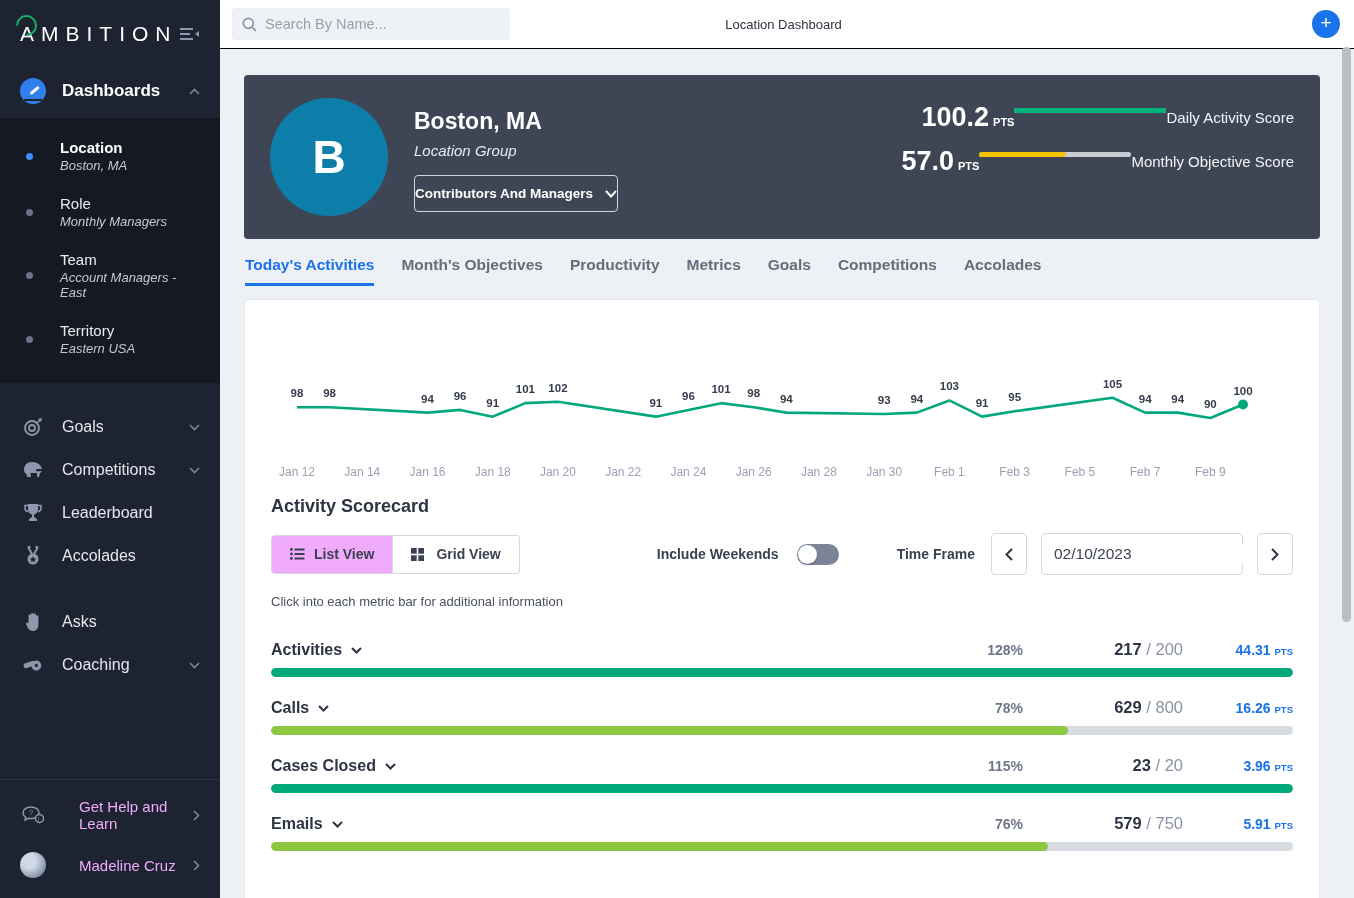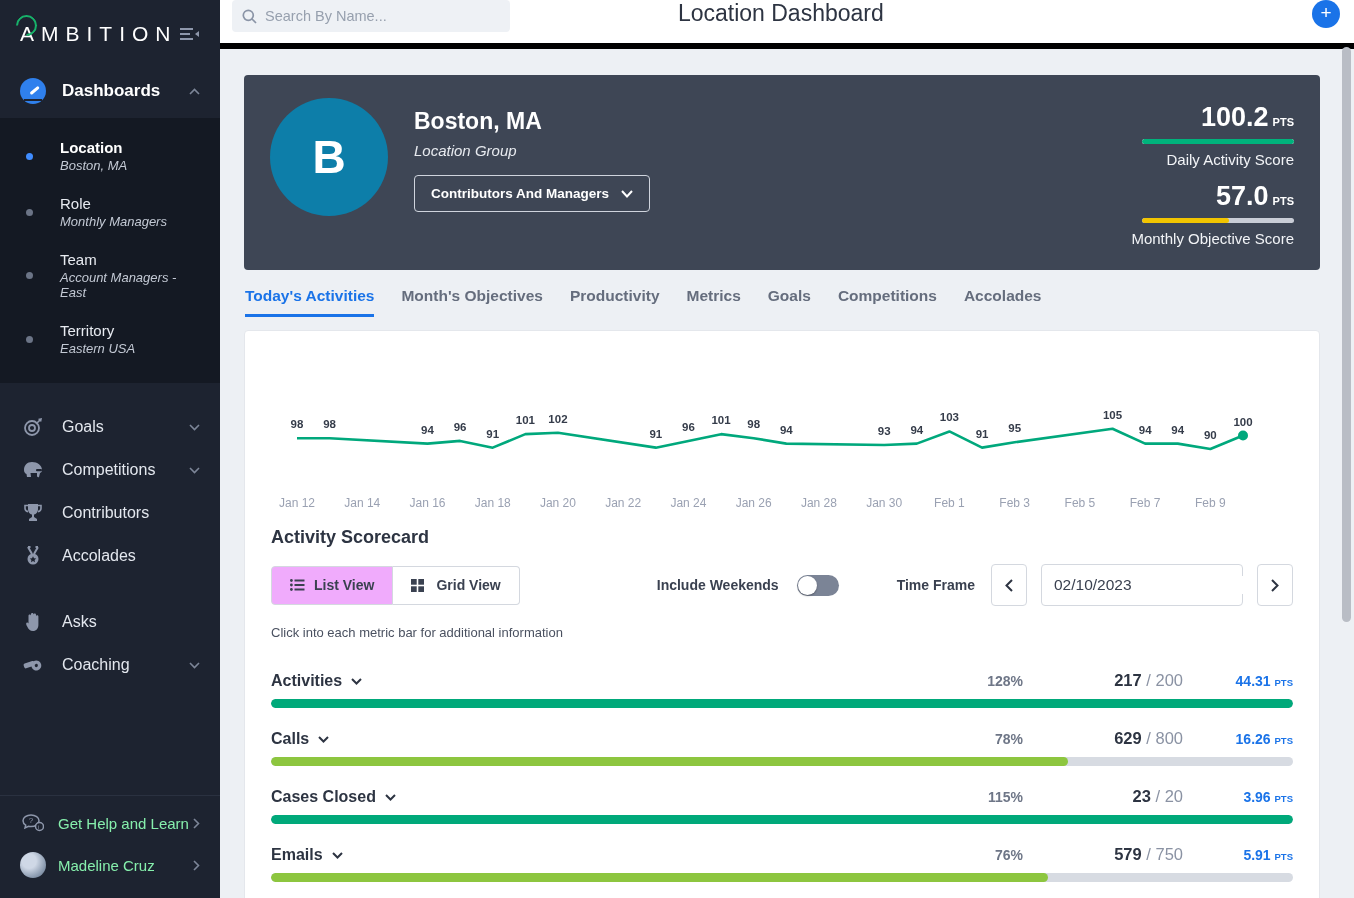--- a/index.html
+++ b/index.html
@@ -28,43 +28,43 @@
   .sub-item.active .sub-label { font-weight:700; color:#fff; }
   .sub-item .sub-sub { font-size:13px; font-style:italic; color:#c3c9d4; margin-top:2px; }
   .nav-item { display:flex; align-items:center; padding:12px 20px; cursor:pointer; }
   .nav-item .ni-icon { width:26px; display:flex; justify-content:center; color:#8e97ab; flex-shrink:0; }
   .nav-item .ni-label { font-size:16px; color:#e3e7ee; margin-left:16px; flex:1; }
   .nav-gap { height:22px; }
   .chev { color:#7d8698; }
   .sidebar-footer { border-top:1px solid #2a3140; padding:8px 0 10px 0; }
   .footer-item { display:flex; align-items:center; padding:10px 20px; cursor:pointer; }
   .footer-item .fi-icon { width:26px; display:flex; justify-content:center; align-items:center; color:#8e97ab; flex-shrink:0; }
-  .footer-item .fi-label { font-size:15px; color:#86efac; margin-left:12px; flex:1; }
+  .footer-item .fi-label { font-size:15px; color:#f0abfc; margin-left:33px; flex:1; }
   .avatar-sm { width:26px; height:26px; border-radius:50%; background:radial-gradient(circle at 35% 35%, #cfd8e6 0 30%, #8898ad 70%, #5b6a7f); }
 
   
   .main { flex:1; display:flex; flex-direction:column; position:relative; }
-  .topbar { height:49px; background:#fff; border-bottom:6px solid #000000; display:flex; padding:0 14px 0 12px; position:relative; flex-shrink:0; }
+  .topbar { height:49px; background:#fff; border-bottom:1px solid #000000; display:flex; align-items:center; padding:0 14px 0 12px; position:relative; flex-shrink:0; }
   .search-box { width:278px; height:32px; background:#eef1f5; border-radius:4px; display:flex; align-items:center; padding:0 10px; }
   .search-box input { border:none; outline:none; background:transparent; font-size:14.5px; color:#3a4150; margin-left:8px; width:220px; font-family:"Liberation Sans", sans-serif; }
   .search-box input::placeholder { color:#97a0ae; }
-  .page-title { position:absolute; left:50%; transform:translateX(-53%); font-size:23px; color:#2d3442; }
+  .page-title { position:absolute; left:50%; transform:translateX(-53%); font-size:13px; color:#2d3442; }
   .plus-btn { margin-left:auto; width:28px; height:28px; border-radius:50%; background:#1a73e8; color:#fff; font-size:19px; line-height:26px; text-align:center; cursor:pointer; font-weight:400; }
 
   .scroll { flex:1; overflow:hidden; padding:26px 34px 0 24px; }
 
   
   .hero { background:#3e4655; border-radius:4px; padding:23px 26px; display:flex; align-items:flex-start; color:#fff; }
   .hero-avatar { width:118px; height:118px; border-radius:50%; background:#0d7ea9; display:flex; align-items:center; justify-content:center; font-size:46px; font-weight:700; color:#fff; flex-shrink:0; }
   .hero-info { margin-left:26px; padding-top:10px; }
   .hero-name { font-size:23px; font-weight:700; }
   .hero-type { font-size:15px; font-style:italic; color:#e7eaef; margin-top:7px; }
-  .hero-select { margin-top:16px; display:inline-flex; align-items:center; gap:12px; border:1px solid #cfd4dd; border-radius:4px; padding:10px 16px; font-size:13.5px; font-weight:700; color:#fff; cursor:pointer; background:transparent; }
+  .hero-select { margin-top:16px; display:inline-flex; align-items:center; gap:12px; border:1px solid #cfd4dd; border-radius:4px; padding:10px 0; font-size:13.5px; font-weight:700; color:#fff; cursor:pointer; background:transparent; }
   .hero-scores { margin-left:auto; display:flex; flex-direction:column; align-items:flex-end; padding-top:4px; }
-  .score-block { display:flex; flex-direction:column; align-items:flex-end; }
+  .score-block { display:flex; flex-direction:row; align-items:flex-start; }
   .score-block + .score-block { margin-top:13px; }
   .score-val { font-size:27px; font-weight:700; }
   .score-unit { font-size:11px; font-weight:700; margin-left:4px; }
   .score-bar { width:152px; height:5px; border-radius:3px; background:#c9cdd6; margin-top:6px; overflow:hidden; }
   .score-bar .fill { height:100%; border-radius:3px; }
   .score-label { font-size:15px; margin-top:7px; color:#f2f4f7; }
 
   
   .tabs { display:flex; gap:27px; margin-top:17px; padding-left:1px; }
   .tab { font-size:15.5px; font-weight:700; color:#656d7d; padding-bottom:9px; cursor:pointer; border-bottom:3px solid transparent; }
@@ -204,21 +204,21 @@
             </svg>
           </span>
       </div>
       <div class="nav-item">
         <span class="ni-icon">
           <svg width="20" height="19" viewBox="0 0 20 19">
               <path d="M5 1 L15 1 L15 6 C15 9.5 13 11.5 10 11.5 C7 11.5 5 9.5 5 6 Z M9 11.5 L9 14 L6 16 L6 18 L14 18 L14 16 L11 14 L11 11.5 Z" fill="#8e97ab"></path>
               <path d="M5 2.5 L2 2.5 L2 5 C2 7 3.2 8.3 5 8.6 M15 2.5 L18 2.5 L18 5 C18 7 16.8 8.3 15 8.6" fill="none" stroke="#8e97ab" stroke-width="1.6"></path>
             </svg>
         </span>
-        <span class="ni-label">Contributors</span>
+        <span class="ni-label">Leaderboard</span>
       </div>
       <div class="nav-item">
         <span class="ni-icon">
           <svg width="18" height="20" viewBox="0 0 18 20">
               <path d="M4 1 L8 8 M14 1 L10 8 M4 1 L6.5 1 M14 1 L11.5 1" stroke="#8e97ab" stroke-width="2" fill="none"></path>
               <circle cx="9" cy="13" r="5.5" fill="#8e97ab"></circle>
               <path d="M9 10.2 L10 12.2 L12.2 12.5 L10.6 14 L11 16.2 L9 15.1 L7 16.2 L7.4 14 L5.8 12.5 L8 12.2 Z" fill="#1d2330"></path>
             </svg>
         </span>
         <span class="ni-label">Accolades</span>

